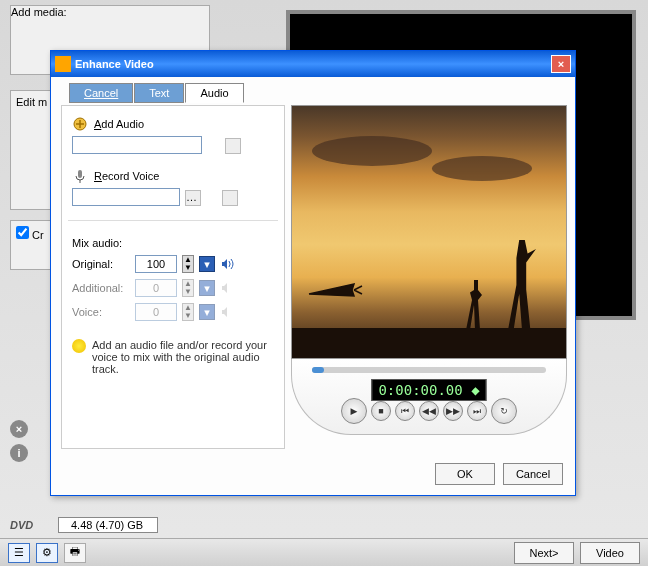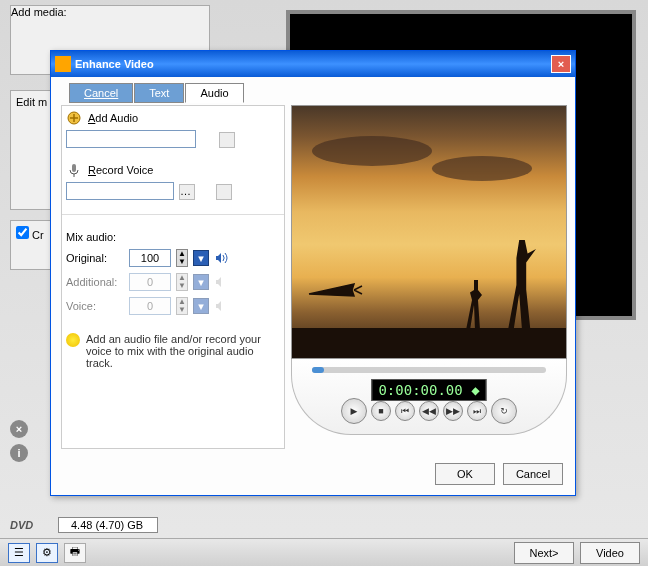--- a/index.html
+++ b/index.html
@@ -10,21 +10,21 @@
 .bg-create{left:10px;top:220px;width:200px;height:50px;padding:5px}
 .bg-video{position:absolute;right:12px;top:10px;width:350px;height:310px;background:#000;border:4px solid #888}
 .dialog{position:absolute;left:50px;top:50px;width:526px;height:446px;background:#0f766e;border:1px solid #0054e3;box-shadow:2px 2px 6px rgba(0,0,0,.3)}
 .titlebar{height:26px;background:linear-gradient(#0a5bd6,#3d91ff,#0a5bd6);display:flex;align-items:center;padding:0 4px;color:#fff;font-weight:bold}
 .titlebar .icon{width:16px;height:16px;background:#ffa500;margin-right:4px}
 .close-btn{margin-left:auto;width:20px;height:18px;background:#e25d4f;border:1px solid #fff;color:#fff;display:flex;align-items:center;justify-content:center;font-weight:bold;cursor:pointer}
 .dlg-body{position:relative;height:calc(100% - 26px);background:#fdfdfd}
 .tabs{position:absolute;left:18px;top:6px;display:flex}
 .tab{padding:3px 14px;background:#6d9fd4;color:#fff;border:1px solid #888;margin-right:1px;cursor:pointer}
 .tab.active{background:#fff;color:#000;border-bottom:1px solid #fff}
-.side{position:absolute;left:10px;top:28px;width:224px;bottom:46px;background:#fff;border:1px solid #ccc;padding:4px}
+.side{position:absolute;left:10px;top:28px;width:224px;bottom:46px;background:#fff;border:1px solid #ccc;padding:10px}
 .row{margin-bottom:8px}
 .lbl{display:flex;align-items:center;gap:6px;margin-bottom:4px}
 .ic{width:16px;height:16px}
 .txt{height:18px;border:1px solid #7a9ac0;background:#fff;padding:0 3px}
 .trash{width:16px;height:16px;border:1px solid #bbb;background:#eee;display:inline-block;vertical-align:middle;cursor:pointer}
 .mix{margin-top:16px}
 .mix-row{display:flex;align-items:center;gap:5px;margin:6px 0}
 .mix-row .mlbl{width:58px}
 .num{width:42px;height:18px;border:1px solid #7a9ac0;text-align:center}
 .spin{width:12px;height:18px;border:1px solid #888;background:#ddd;font-size:8px;line-height:8px;text-align:center;cursor:pointer}

